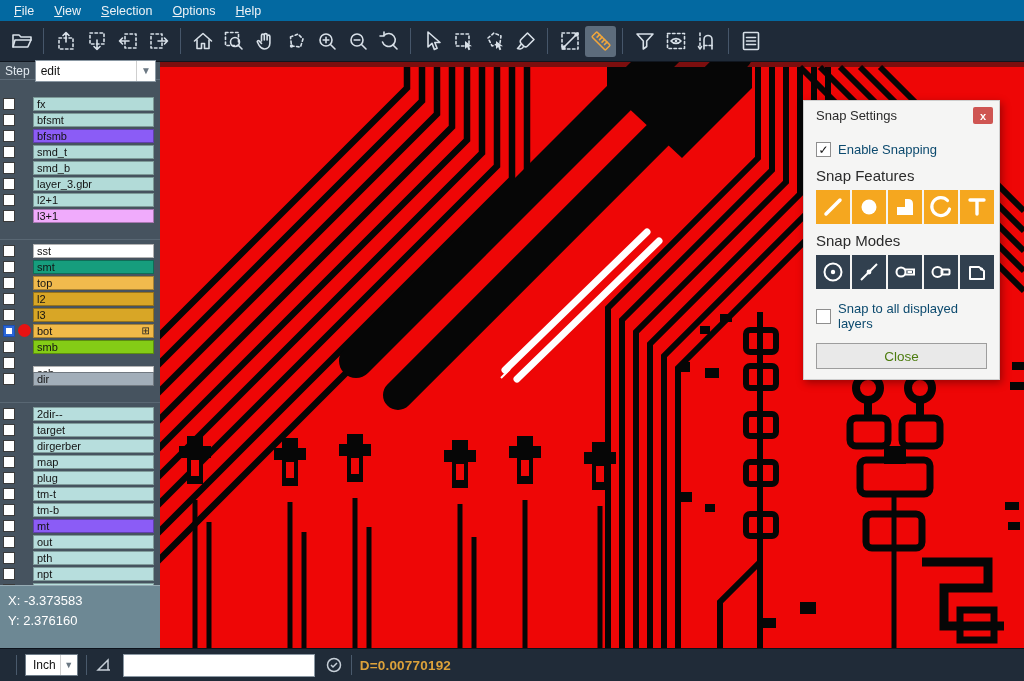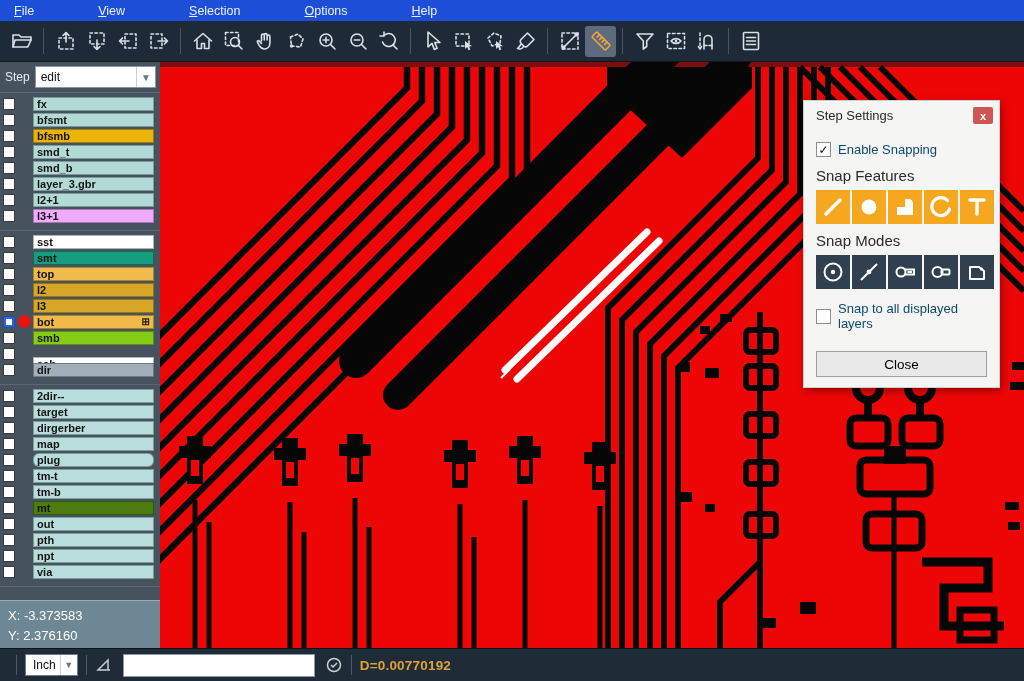--- a/index.html
+++ b/index.html
@@ -1,60 +1,60 @@
 <!DOCTYPE html>
 <html><head>
 <meta charset="utf-8">
 <style>
   * { margin:0; padding:0; box-sizing:border-box; }
   html,body { width:1024px; height:681px; overflow:hidden; background:#1f2a38;
               font-family:"Liberation Sans", sans-serif; }
   .app { position:relative; width:1024px; height:681px; background:#1f2a38; }
 
   
-  .menubar { height:21px; display:flex; align-items:center; padding-left:4px; background:#1d4ed8;gap:44px; }
+  .menubar { height:21px; display:flex; align-items:center; padding-left:4px; background:#0369a1; }
   .menu-item { color:#eef2f6; font-size:12.5px; padding:2px 10px; cursor:default; }
   .menu-item u { text-decoration:underline; }
 
   
   .toolbar { height:41px; display:flex; align-items:center; padding-left:6px;
              background:#1f2a38; border-bottom:1px solid #10161f; }
   .tbtn { width:31px; height:31px; display:flex; align-items:center; justify-content:center;
           background:transparent; border:none; border-radius:3px; color:#d8e0e8; }
   .tbtn.active { background:#5d6c7c; color:#f0a63c; }
   .tbtn svg { display:block; }
   .tsep { width:1px; height:26px; background:#46566a; margin:0 6px; }
 
   
   .main { display:flex; height:586px; }
 
   
   .sidebar { width:160px; background:#46535f; position:relative; flex:none; }
-  .steprow { height:31px; display:flex; align-items:center; padding:0 4px 0 5px;
+  .steprow { height:18px; display:flex; align-items:center; padding:0 4px 0 5px;
              border-bottom:1px solid #5d6b78; }
   .steplabel { color:#e2e9f0; font-size:12px; margin-right:5px; }
   .stepdd { flex:1; height:22px; background:#fff; border:1px solid #8b98a3; display:flex; align-items:center; }
   .stepdd .val { flex:1; font-size:12px; color:#111; padding-left:5px; }
   .stepdd .chev { width:19px; height:100%; border-left:1px solid #cfcfcf; display:flex;
                   align-items:center; justify-content:center; color:#6b7883; font-size:10px; }
   .groups { position:absolute; top:34px; left:0; right:0; }
-  .lgroup { margin-bottom:3px; border-bottom:1px solid #59onerror6773; padding-bottom:6px;font-weight:bold; }
+  .lgroup { margin-bottom:3px; border-bottom:1px solid #59onerror6773; padding-bottom:15px; }
   .lgroup { border-bottom:1px solid #596773; }
   .lrow { height:15px; margin-bottom:1px; display:flex; align-items:center; }
   .lcheck { position:relative; width:12px; height:12px; margin-left:3px; flex:none;
             background:#fff; border:1px solid #3b3b3b; }
   .lcheck.sel { background:#2a66d9; border-color:#1d4fb0; }
   .lcheck.sel::after { content:""; position:absolute; inset:2px; background:#fff; }
   .lmid { width:18px; flex:none; display:flex; align-items:center; justify-content:center; }
   .ldot { width:13px; height:13px; border-radius:50%; background:#e81212; }
   .lname { width:121px; height:14px; font-size:11px; color:#141414; padding:0 3px;
            display:flex; align-items:center; border:1px solid rgba(0,0,0,.3); }
   .lgrid { margin-left:auto; font-size:10px; line-height:10px; color:#222; }
 
-  .coords { position:absolute; left:0; right:0; bottom:0; height:48px; background:#6d8894;
+  .coords { position:absolute; left:0; right:0; bottom:0; height:63px; background:#6d8894;
             border-top:1px solid #97abb4; color:#fff; font-size:13px; padding:5px 0 0 8px; line-height:20px; }
 
   
   .canvas { position:relative; flex:1; overflow:hidden; background:#ee0606; }
   .canvas svg { position:absolute; left:0; top:0; }
 
   
   .dialog { position:absolute; left:803px; top:100px; width:197px; background:#f5f5f4;
             border:1px solid #cfcfcf; box-shadow:2px 3px 8px rgba(0,0,0,.35); z-index:9; }
   .dlg-title { display:flex; align-items:center; padding:6px 6px 6px 12px; }
@@ -64,22 +64,22 @@
   .dlg-body { padding:6px 12px 10px; }
   .chk-row { display:flex; align-items:center; margin:6px 0 10px; }
   .chk { width:15px; height:15px; background:#fff; border:1px solid #8e8e8e; margin-right:7px;
          display:flex; align-items:center; justify-content:center; font-size:12px; color:#111; flex:none; }
   .chk-label { font-size:13px; color:#0c4a6e; }
   .sec-label { font-size:15px; color:#2b2b2b; margin:8px 0 6px; }
   .icon-row { display:flex; gap:2px; }
   .sbtn { width:34px; height:34px; display:flex; align-items:center; justify-content:center; flex:none; }
   .sbtn.feat { background:#f5a71f; }
   .sbtn.mode { background:#31404f; }
-  .dlg-closebtn { margin-top:10px; width:100%; height:26px; background:#e9e9e9; border:1px solid #9d9d9d;
-                  font-size:13.5px; color:#000000; font-family:"Liberation Sans",sans-serif; }
+  .dlg-closebtn { margin-top:2px; width:100%; height:26px; background:#e9e9e9; border:1px solid #9d9d9d;
+                  font-size:13.5px; color:#4d7c0f; font-family:"Liberation Sans",sans-serif; }
 
   
   .statusbar { height:33px; background:#202b38; border-top:1px solid #0d131c;
                display:flex; align-items:center; padding-left:8px; }
   .vsep { width:1px; height:20px; background:#4a5a6c; margin:0 8px; flex:none; }
   .unitdd { height:22px; background:#fff; display:flex; align-items:center; border:1px solid #6e7c88; }
   .unitdd .val { font-size:12px; color:#111; padding:0 4px 0 7px; }
   .unitdd .chev { width:17px; height:100%; border-left:1px solid #cfcfcf; display:flex; align-items:center;
                   justify-content:center; color:#6b7883; font-size:9px; }
   .angleicon { color:#c6cfd8; display:flex; }
@@ -310,21 +310,21 @@
               <span class="lname" style="background: rgb(178, 219, 216);">fx</span>
             </div>
             <div class="lrow">
               <span class="lcheck"></span>
               <span class="lmid"></span>
               <span class="lname" style="background: rgb(178, 219, 216);">bfsmt</span>
             </div>
             <div class="lrow">
               <span class="lcheck"></span>
               <span class="lmid"></span>
-              <span class="lname" style="background: #eab308;">bfsmb</span>
+              <span class="lname" style="background: #8b5cf6;">bfsmb</span>
             </div>
             <div class="lrow">
               <span class="lcheck"></span>
               <span class="lmid"></span>
               <span class="lname" style="background: rgb(178, 219, 216);">smd_t</span>
             </div>
             <div class="lrow">
               <span class="lcheck"></span>
               <span class="lmid"></span>
               <span class="lname" style="background: rgb(178, 219, 216);">smd_b</span>
@@ -411,36 +411,36 @@
               <span class="lname" style="background: rgb(183, 222, 221);">dirgerber</span>
             </div>
             <div class="lrow">
               <span class="lcheck"></span>
               <span class="lmid"></span>
               <span class="lname" style="background: rgb(183, 222, 221);">map</span>
             </div>
             <div class="lrow">
               <span class="lcheck"></span>
               <span class="lmid"></span>
-              <span class="lname" style="background: rgb(183, 222, 221); border-radius: 6px;">plug</span>
+              <span class="lname" style="background: rgb(183, 222, 221);">plug</span>
             </div>
             <div class="lrow">
               <span class="lcheck"></span>
               <span class="lmid"></span>
               <span class="lname" style="background: rgb(183, 222, 221);">tm-t</span>
             </div>
             <div class="lrow">
               <span class="lcheck"></span>
               <span class="lmid"></span>
               <span class="lname" style="background: rgb(183, 222, 221);">tm-b</span>
             </div>
             <div class="lrow">
               <span class="lcheck"></span>
               <span class="lmid"></span>
-              <span class="lname" style="background: #4d7c0f;">mt</span>
+              <span class="lname" style="background: #8b5cf6;">mt</span>
             </div>
             <div class="lrow">
               <span class="lcheck"></span>
               <span class="lmid"></span>
               <span class="lname" style="background: rgb(183, 222, 221);">out</span>
             </div>
             <div class="lrow">
               <span class="lcheck"></span>
               <span class="lmid"></span>
               <span class="lname" style="background: rgb(183, 222, 221);">pth</span>
@@ -573,21 +573,21 @@
           <line x1="341" y1="316" x2="350" y2="307" stroke="#ffffff" stroke-width="2"></line>
           <line x1="345" y1="308" x2="487" y2="170" stroke="#ffffff" stroke-width="7" stroke-linecap="round"></line>
           <line x1="357" y1="317" x2="499" y2="179" stroke="#ffffff" stroke-width="7" stroke-linecap="round"></line>
         </g>
       </svg>
     </div>
   </div>
 
   <div class="dialog">
     <div class="dlg-title">
-      <span class="t">Step Settings</span>
+      <span class="t">Snap Settings</span>
       <span class="dlg-close">x</span>
     </div>
     <div class="dlg-body">
       <div class="chk-row">
         <span class="chk" id="chk-enable">✓</span>
         <span class="chk-label">Enable Snapping</span>
       </div>
       <div class="sec-label">Snap Features</div>
       <div class="icon-row" id="featrow">
           <span class="sbtn feat">

